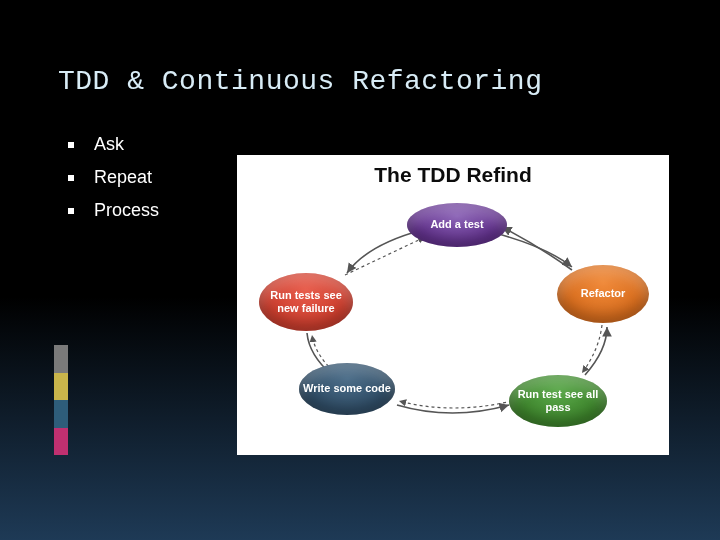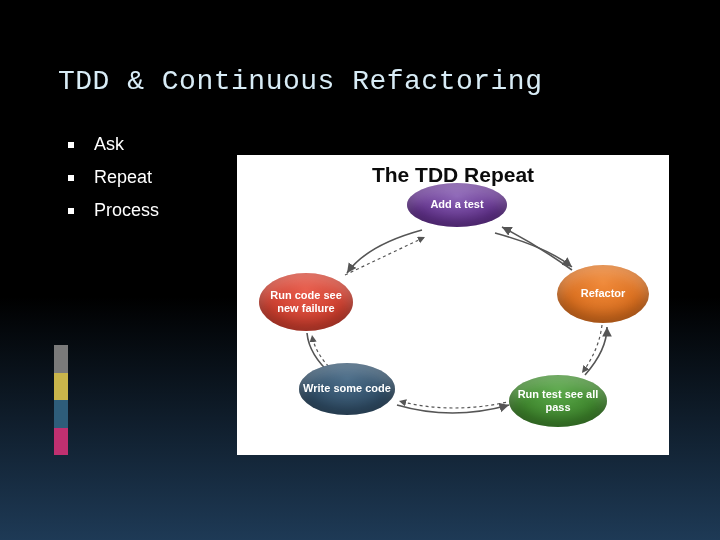--- a/index.html
+++ b/index.html
@@ -94,21 +94,21 @@
     display: flex;
     align-items: center;
     justify-content: center;
     border-radius: 50%;
     line-height: 1.2;
     padding: 4px;
     box-sizing: border-box;
     box-shadow: inset 0 -8px 14px rgba(0,0,0,0.25), inset 0 8px 14px rgba(255,255,255,0.25);
   }
   .b-add {
-    top: 28px; left: 170px; width: 100px; height: 44px;
+    top: 48px; left: 170px; width: 100px; height: 44px;
     border-radius: 50% / 50%;
     background: radial-gradient(ellipse at 50% 30%, #8a62b5 0%, #5f2d8a 70%, #4a2170 100%);
     text-align: center;
   }
   .b-fail {
     top: 118px; left: 22px; width: 94px; height: 58px;
     border-radius: 50% / 50%;
     background: radial-gradient(ellipse at 50% 30%, #e85b4a 0%, #c83a2a 70%, #a02418 100%);
   }
   .b-refactor {
@@ -159,21 +159,21 @@
   </div>
 
   <div class="accent-strip">
     <div class="a1"></div>
       <div class="a2"></div>
       <div class="a3"></div>
       <div class="a4"></div>
   </div>
 
   <div class="panel">
-    <div class="panel-title">The TDD Repeat</div>
+    <div class="panel-title">The TDD Refind</div>
 
     <svg class="arrows">
       <defs>
         <marker id="ah" markerWidth="8" markerHeight="8" refX="6" refY="3" orient="auto">
           <path d="M0,0 L6,3 L0,6 Z" fill="#555"></path>
         </marker>
       </defs>
 
       <path d="M185,75 Q130,90 110,118" stroke="#555" stroke-width="1.6" fill="none" marker-end="url(#ah)"></path>
 
@@ -190,19 +190,19 @@
       <path d="M348,220 Q370,195 370,172" stroke="#555" stroke-width="1.6" fill="none" marker-end="url(#ah)"></path>
 
       <path d="M275,246 Q215,260 162,246" stroke="#555" stroke-width="1.2" fill="none" stroke-dasharray="3,3" marker-end="url(#ah)"></path>
 
       <path d="M335,115 Q300,90 265,72" stroke="#555" stroke-width="1.6" fill="none" marker-end="url(#ah)"></path>
 
       <path d="M365,170 Q362,195 345,218" stroke="#555" stroke-width="1.2" fill="none" stroke-dasharray="3,3" marker-end="url(#ah)"></path>
     </svg>
 
     <div class="bubble b-add">Add a test</div>
-    <div class="bubble b-fail">Run code see new failure</div>
+    <div class="bubble b-fail">Run tests see new failure</div>
     <div class="bubble b-refactor">Refactor</div>
     <div class="bubble b-write">Write some code</div>
     <div class="bubble b-pass">Run test see all pass</div>
   </div>
 
 </div>
 
 </body></html>

